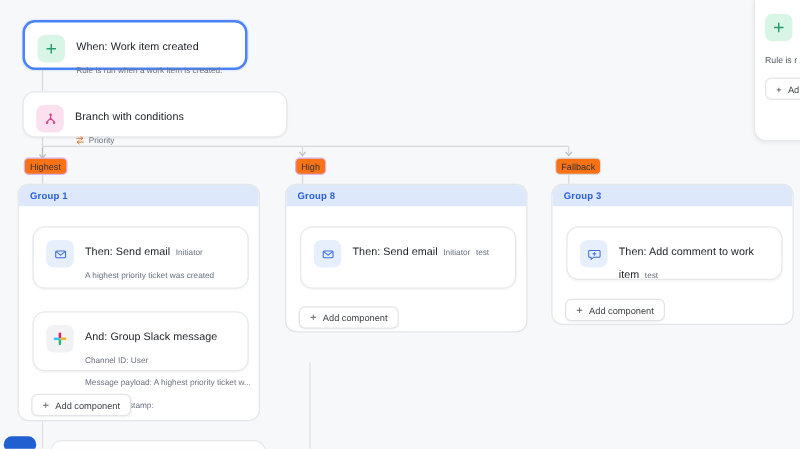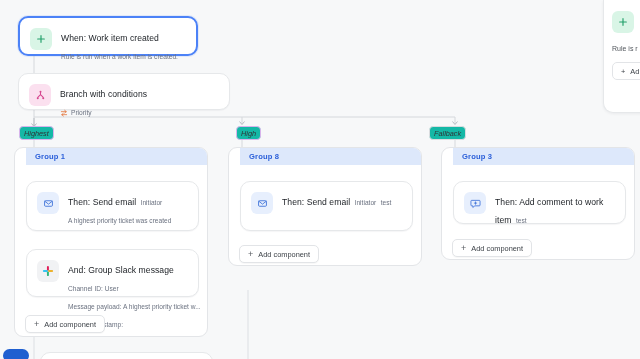--- a/index.html
+++ b/index.html
@@ -28,33 +28,33 @@
   .ico.blue{background:#e7effd;}
   .ico.grey{background:#f1f2f4;}
   .txt{min-width:0;flex:1;}
   .ttl{font-size:8.6px;color:#1b1f24;line-height:11px;font-weight:400;letter-spacing:.05px;text-align:center;}
   .sub{font-size:6.6px;color:#6b7280;line-height:9px;margin-top:1.5px;white-space:nowrap;overflow:hidden;text-overflow:ellipsis;}
   .subrow{display:flex;align-items:center;gap:3px;margin-top:2px;}
   .subrow .sub{margin-top:0;}
 
   
   .blabel{
-    position:absolute;background:#14b8a6;border:1px solid #d8b4ec;border-radius:4px;
-    font-size:7.3px;color:#2f3337;padding:1.5px 4px;line-height:9px;white-space:nowrap;font-style:italic;
+    position:absolute;background:#f97316;border:1px solid #d8b4ec;border-radius:4px;
+    font-size:7.3px;color:#2f3337;padding:1.5px 4px;line-height:9px;white-space:nowrap;
   }
   .blabel.plain{border-color:#d9dcdf;}
 
   
   .group{
     position:absolute;background:#ffffff;border:1px solid #e3e5e8;border-radius:9px;
     box-sizing:border-box;overflow:hidden;
   }
   .ghead{
     background:#dde8fb;height:17px;display:flex;align-items:center;padding:0 9px;
-    font-size:7.6px;font-weight:700;color:#2b5fd9;letter-spacing:.15px;margin-left:11px;
+    font-size:7.6px;font-weight:700;color:#2b5fd9;letter-spacing:.15px;
   }
   .gbody{position:relative;}
 
   
   .addbtn{
     position:absolute;display:inline-flex;align-items:center;gap:5px;
     background:#fff;border:1px solid #e2e4e7;border-radius:5px;
     padding:3.5px 8px;font-size:7.4px;color:#3c4147;line-height:9px;white-space:nowrap;
     box-shadow:0 1px 1px rgba(16,24,40,.03);
   }
@@ -152,21 +152,21 @@
             <path d="M10 8.5 H3 M5 6.5 L2.5 8.5 L5 10.5" stroke="#e06a2b" stroke-width="1.1" fill="none" stroke-linecap="round" stroke-linejoin="round"></path>
           </svg>
         </span>
         <span class="sub">Priority</span>
       </span>
     </span>
   </div>
 
   <div class="blabel" style="left:19px;top:126px;">Highest</div>
   <div class="blabel" style="left:236px;top:126px;text-align:right;">High</div>
-  <div class="blabel plain" style="left:429px;top:126px;text-align:center;">Fallback</div>
+  <div class="blabel plain" style="left:444px;top:126px;text-align:center;">Fallback</div>
 
   <div class="group" style="left:14px;top:147px;width:194px;height:190px;">
     <div class="ghead">Group 1</div>
     <div class="gbody"></div>
   </div>
 
   <div class="node" style="left:26px;top:181px;width:173px;height:50px;">
     <span class="ico blue">
       <svg width="11" height="11" viewBox="0 0 14 14" aria-hidden="true">
         <rect x="2" y="3.5" width="10" height="7" rx="1.2" stroke="#3a6fd8" stroke-width="1.1" fill="none"></rect>

